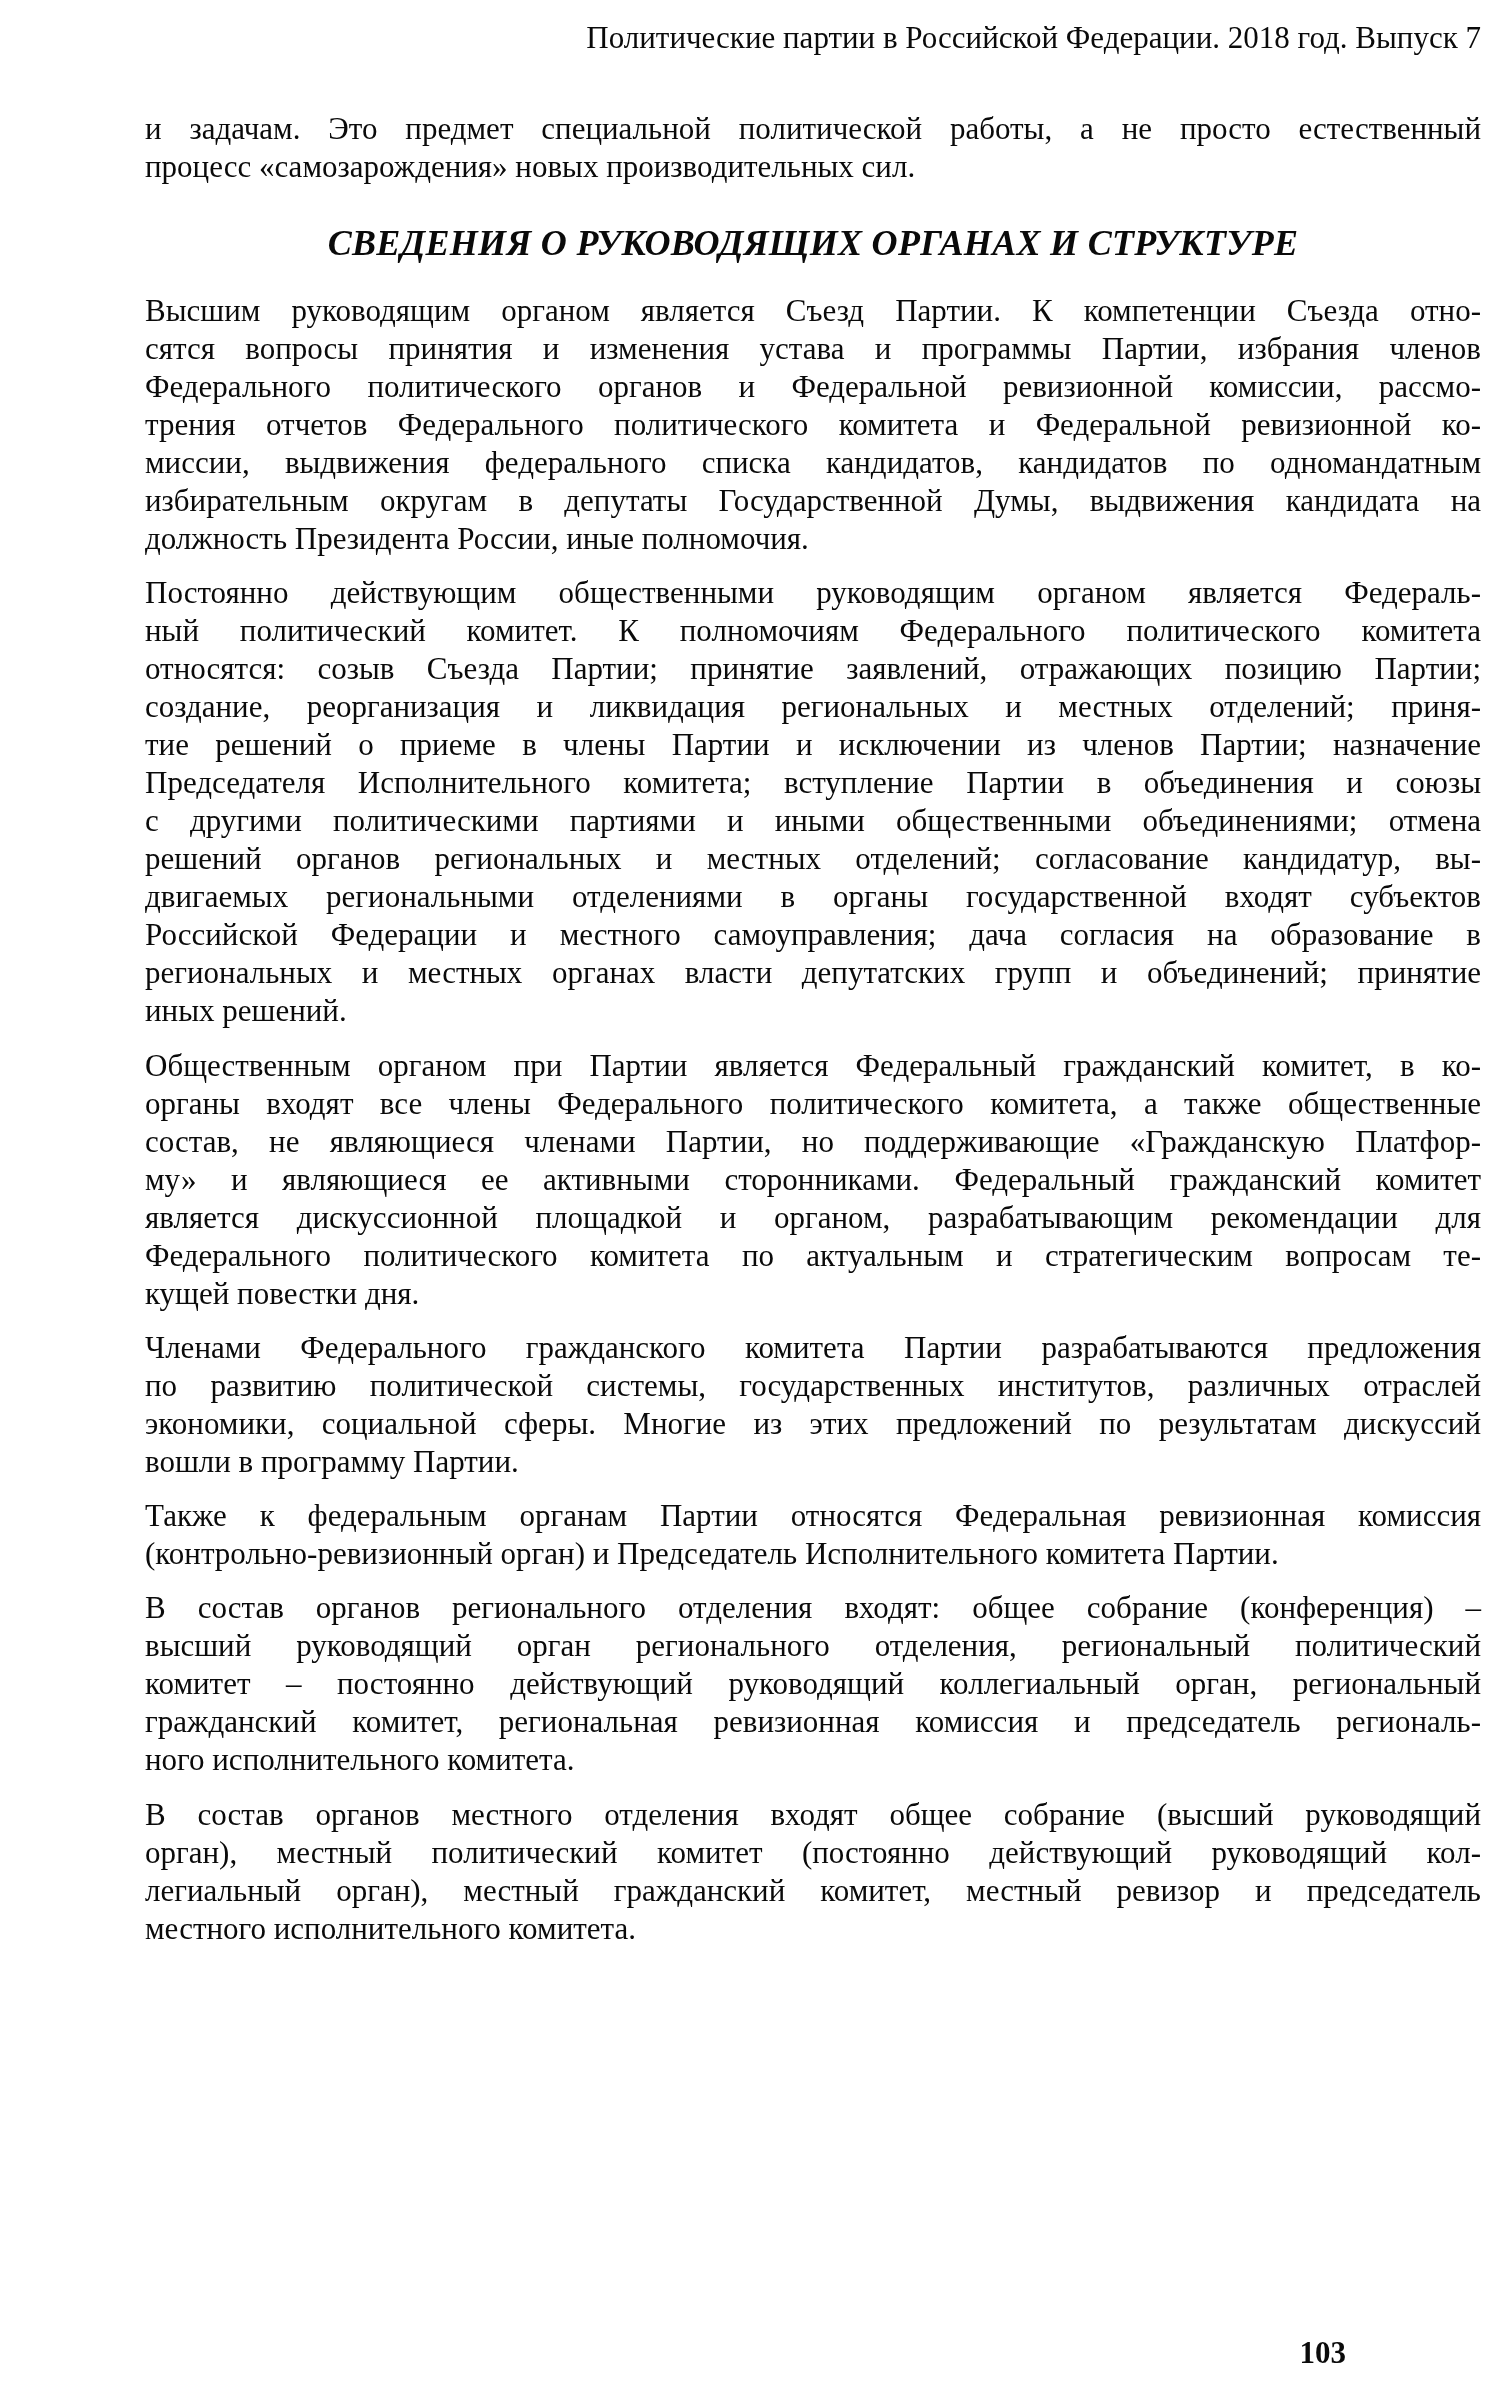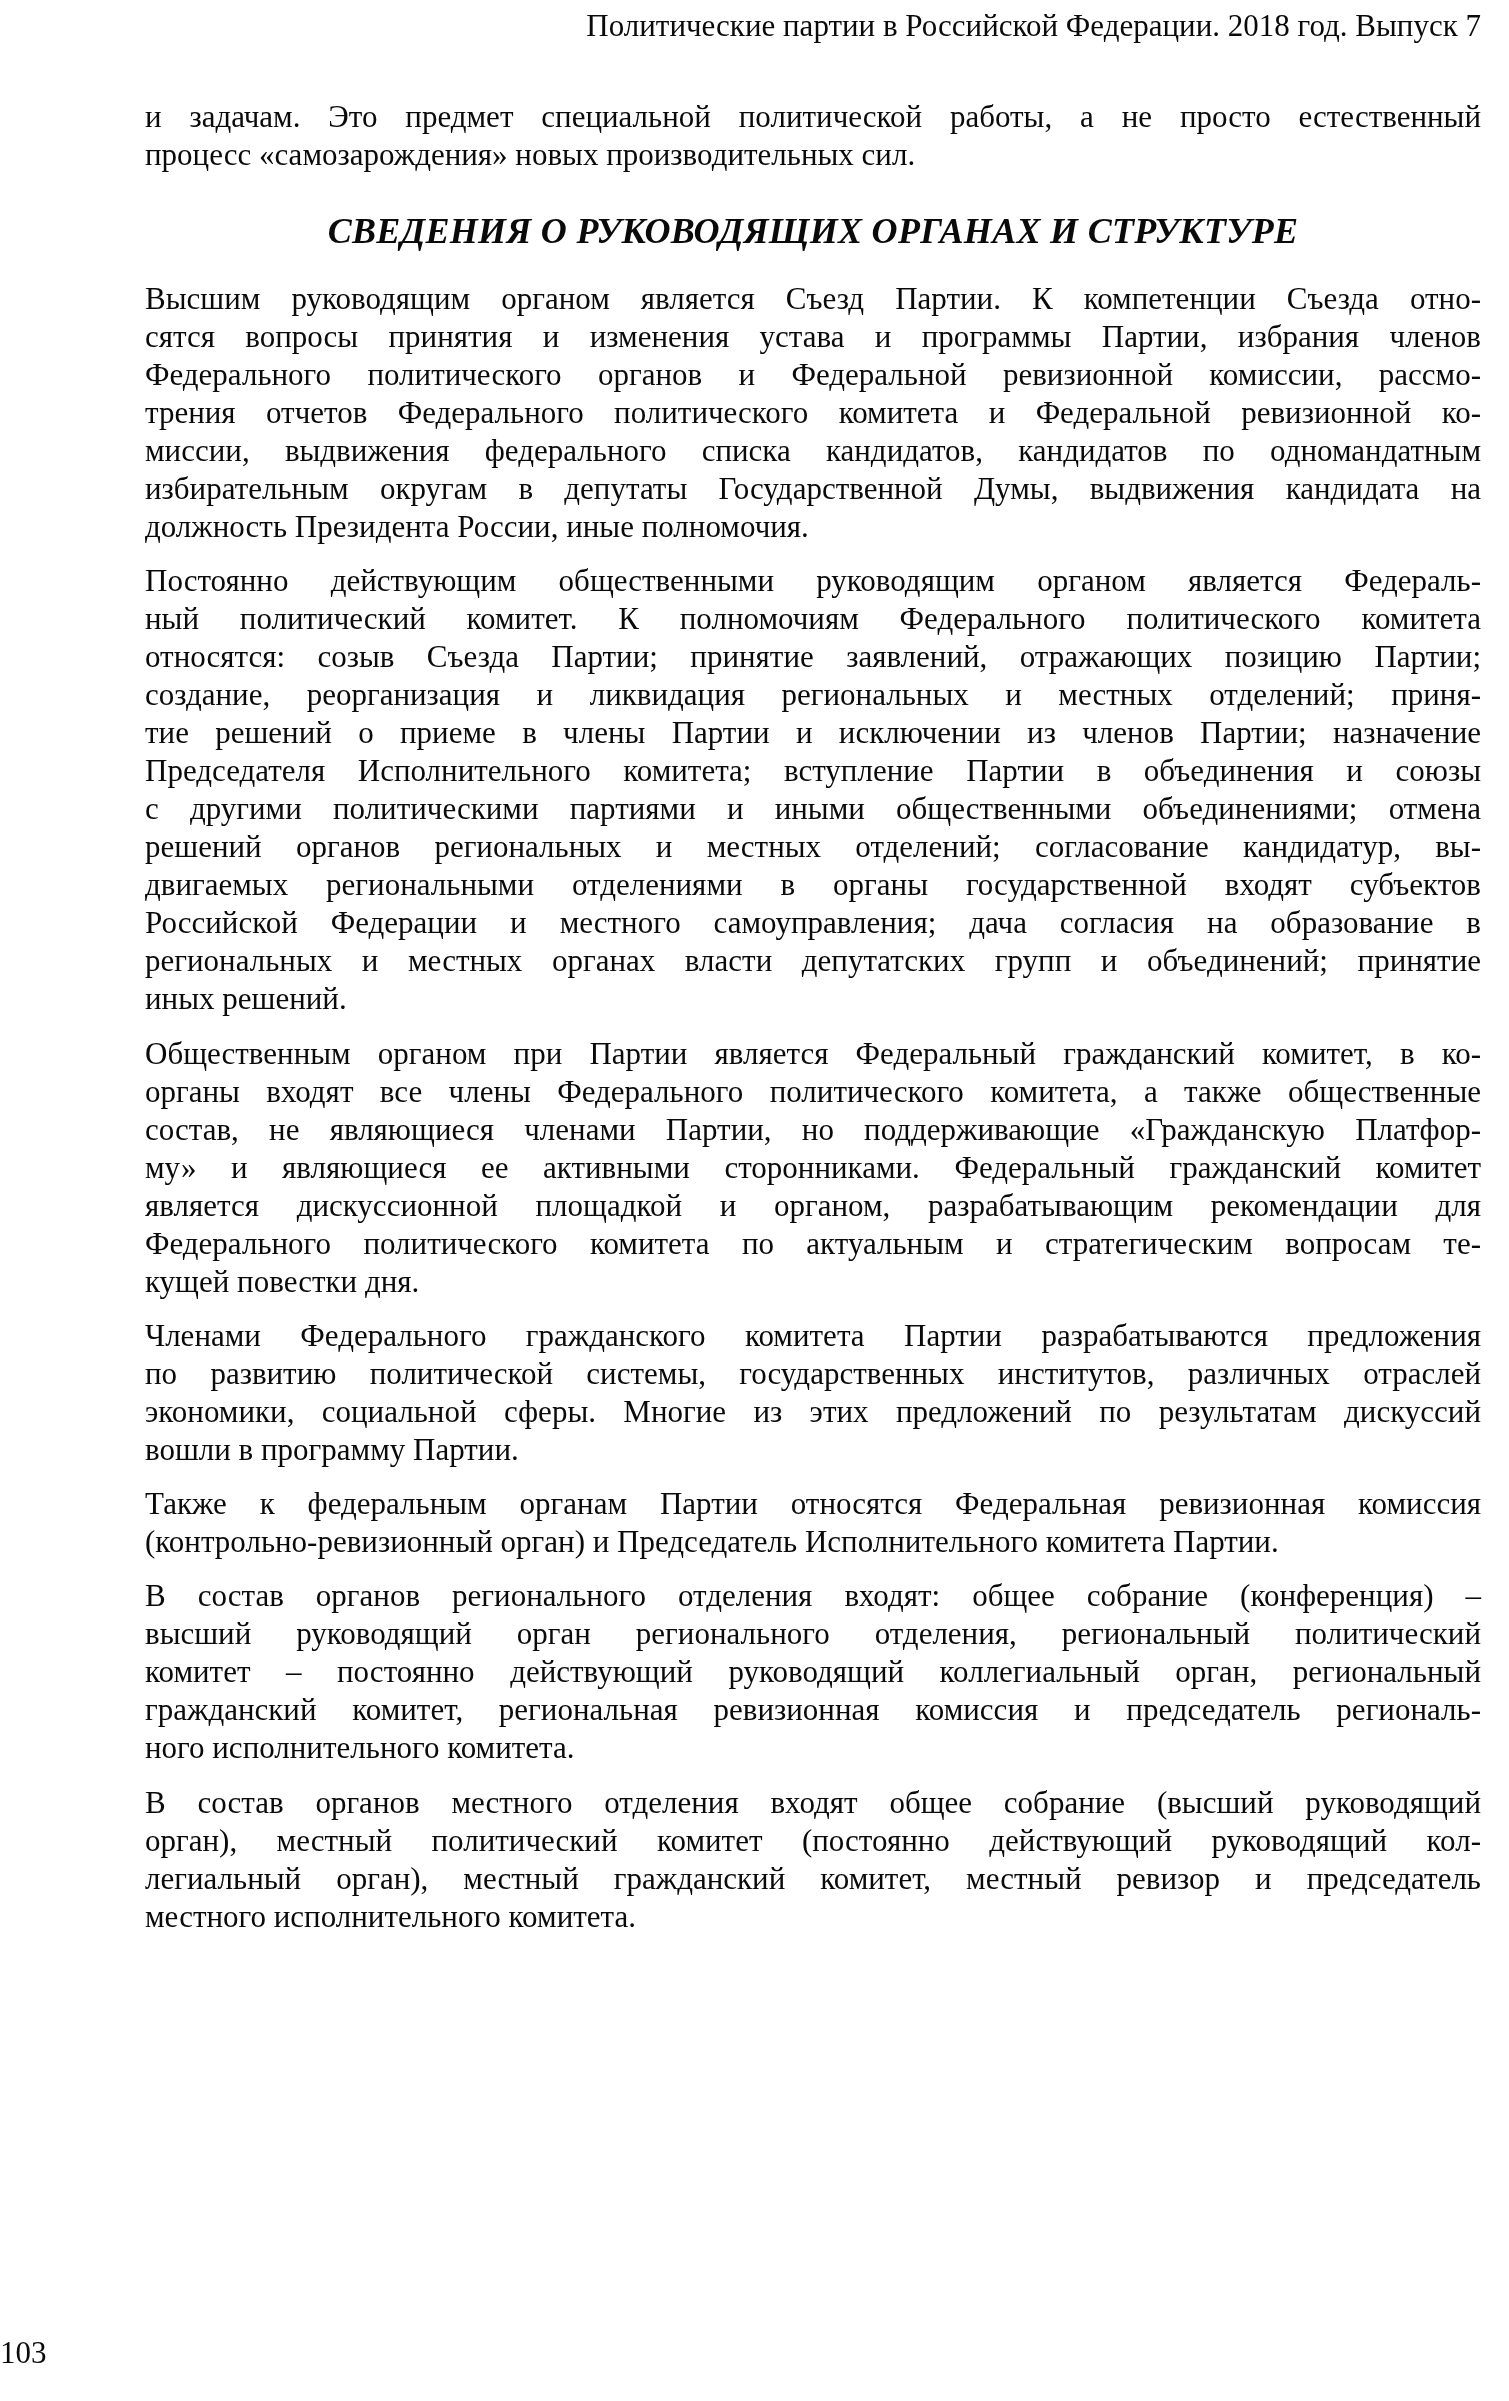--- a/index.html
+++ b/index.html
@@ -12,21 +12,21 @@
     width: 1509px;
     height: 2401px;
     background: #ffffff;
     color: #0a0a0a;
     font-family: "Liberation Serif", "DejaVu Serif", serif;
     overflow: hidden;
   }
   .content {
     position: absolute;
     left: 145px;
-    top: 7px;
+    top: 19px;
     width: 1336px;
   }
   .running-header {
     text-align: right;
     font-size: 31px;
     line-height: 38px;
     margin: 0 0 53px 0;
     white-space: nowrap;
   }
   .section-heading {
@@ -49,23 +49,24 @@
     white-space: nowrap;
   }
   .line-last {
     text-align-last: left;
   }
   .page-number {
     position: absolute;
     left: 0;
     top: 2334px;
     width: 1346px;
-    text-align: left;
+    text-align: right;
     font-size: 31px;
     line-height: 38px;
+    font-weight: bold;
   }
 </style>
 </head>
 <body>
 
 <div class="page">
   <div class="content">
     <div class="running-header">Политические партии в Российской Федерации. 2018 год. Выпуск 7</div>
     <div>
         <div class="paragraph">

